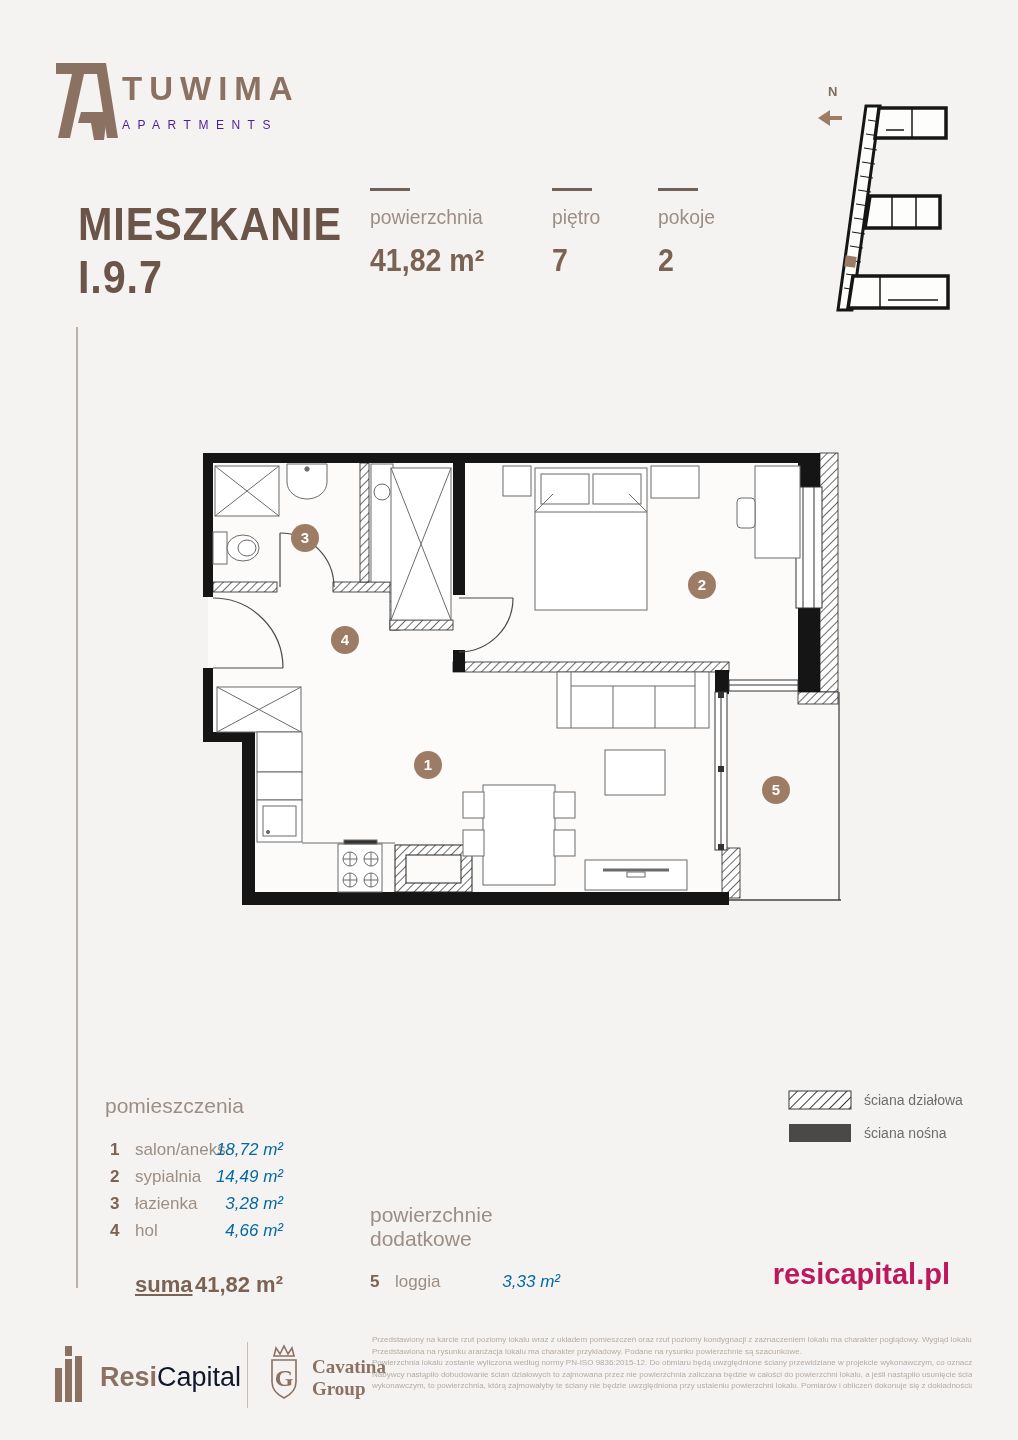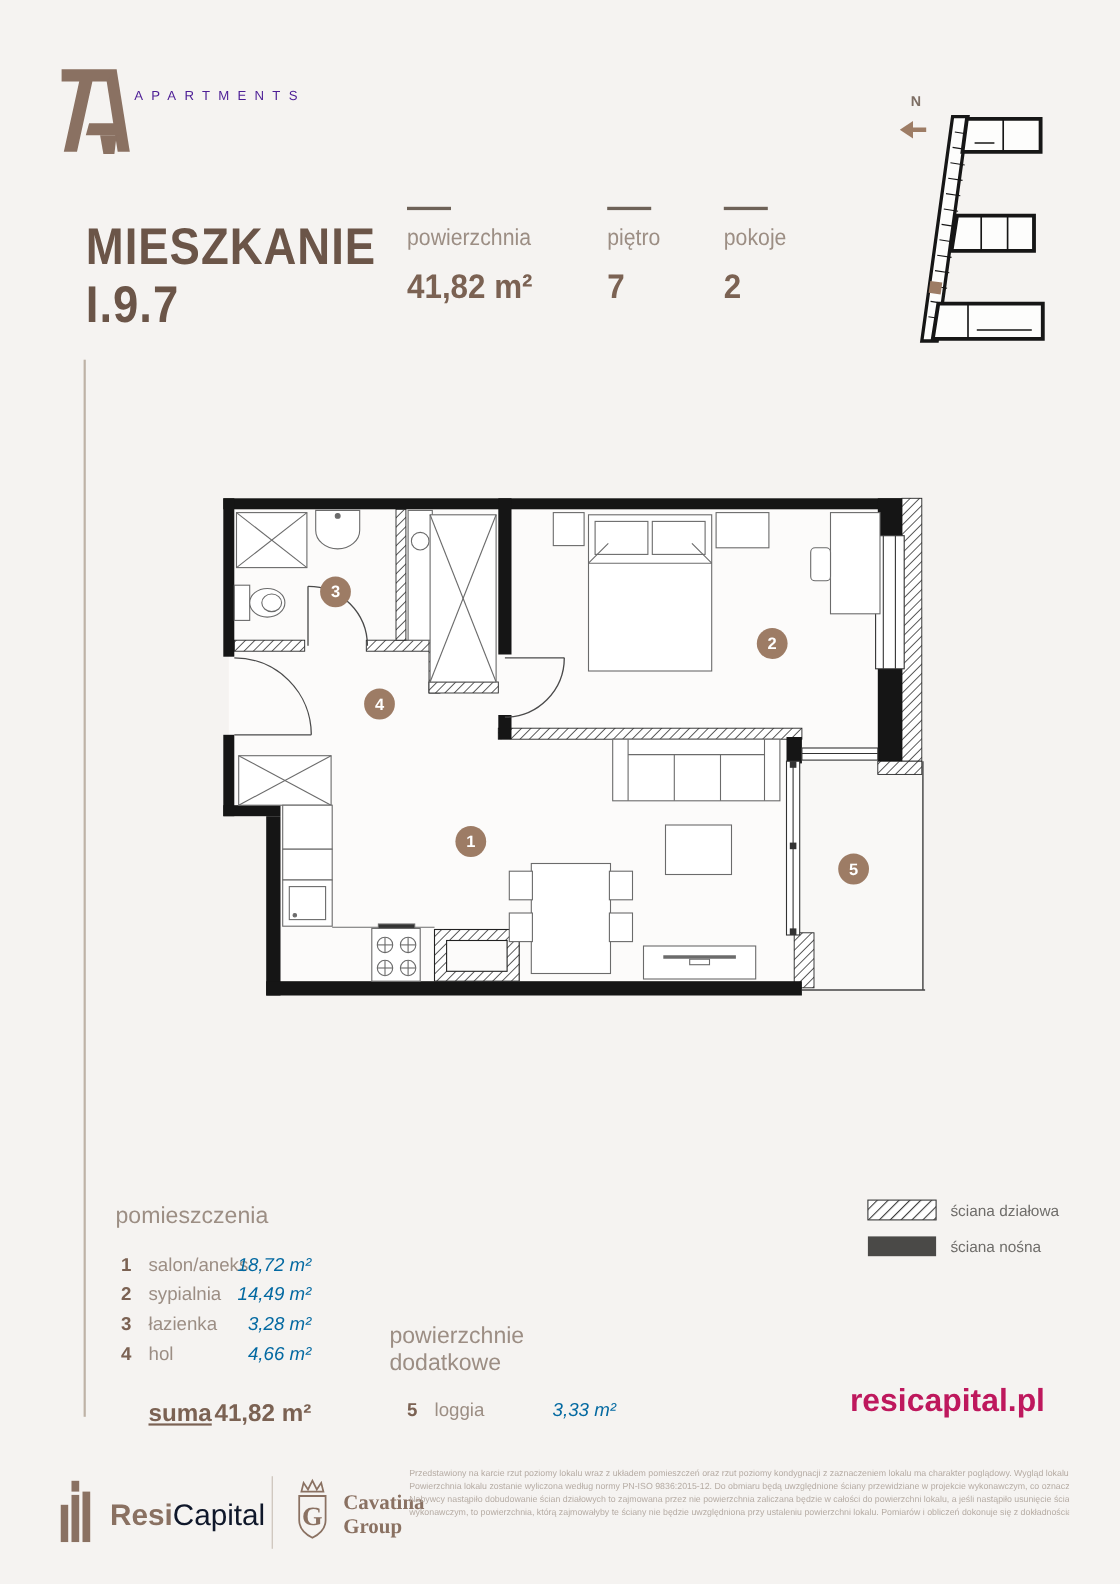--- a/index.html
+++ b/index.html
@@ -57,20 +57,21 @@
   <svg width="66" height="80" viewBox="0 0 66 80">
     <g fill="#8a7162">
       <path d="M1,1 H51 L48,12 H29 L15,76 H3 L17,12 H1 Z"></path>
       <path d="M51,1 L63,76 H52 L42,12 Z"></path>
       <path d="M26,50 H54 V61 H23 Z"></path>
       <path d="M36,61 H51 L49,78 H39 Z"></path>
     </g>
   </svg>
 </div>
 <div class="abs" style="left:122px;top:70px;">
+  <div class="brand-name">TUWIMA</div>
   <div class="brand-sub">APARTMENTS</div>
 </div>
 
 <div class="abs" style="left:78px;top:200px;">
   <div class="title">MIESZKANIE</div>
   <div class="title" style="margin-top:6px;">I.9.7</div>
 </div>
 
 <div class="stat" style="left:370px;">
   <div class="dash"></div>
@@ -316,21 +317,21 @@
     <span class="room-no">4</span>
     <span class="room-name">hol</span>
     <span class="room-area">4,66 m²</span>
   </div>
 </div>
 <div class="abs sum-row" style="left:135px;top:1272px;width:148px;">
   <span>suma</span>
   <span style="position:absolute;right:0;">41,82 m²</span>
 </div>
 
-<div class="abs" style="left:354px;top:1203px;">
+<div class="abs" style="left:370px;top:1203px;">
   <div class="sec-head">powierzchnie</div>
   <div class="sec-head">dodatkowe</div>
 </div>
 <div class="abs room-row" style="left:365px;top:1272px;width:195px;">
   <span class="room-no">5</span>
   <span class="room-name">loggia</span>
   <span class="room-area">3,33 m²</span>
 </div>
 
 <div class="abs" style="left:788px;top:1090px;width:180px;">
@@ -378,16 +379,17 @@
     </g>
     <text x="22" y="44" text-anchor="middle" font-family="Liberation Serif, serif" font-size="24" font-weight="bold" fill="#8a7162">G</text>
   </svg>
 </div>
 <div class="abs cav-text" style="left:312px;top:1356px;">
   <div>Cavatina</div>
   <div>Group</div>
 </div>
 <div class="abs fineprint" style="left:372px;top:1334px;width:600px;">
   <div>Przedstawiony na karcie rzut poziomy lokalu wraz z układem pomieszczeń oraz rzut poziomy kondygnacji z zaznaczeniem lokalu ma charakter poglądowy. Wygląd lokalu może nieznacznie ulec zmianie.</div>
+  <div>Przedstawiona na rysunku aranżacja lokalu ma charakter przykładowy. Podane na rysunku powierzchnie są szacunkowe.</div>
   <div>Powierzchnia lokalu zostanie wyliczona według normy PN-ISO 9836:2015-12. Do obmiaru będą uwzględnione ściany przewidziane w projekcie wykonawczym, co oznacza, że jeżeli na życzenie</div>
   <div>Nabywcy nastąpiło dobudowanie ścian działowych to zajmowana przez nie powierzchnia zaliczana będzie w całości do powierzchni lokalu, a jeśli nastąpiło usunięcie ścian przewidzianych w projekcie</div>
   <div>wykonawczym, to powierzchnia, którą zajmowałyby te ściany nie będzie uwzględniona przy ustaleniu powierzchni lokalu. Pomiarów i obliczeń dokonuje się z dokładnością do 0,01 m2.</div>
 </div>
 
 </body></html>

